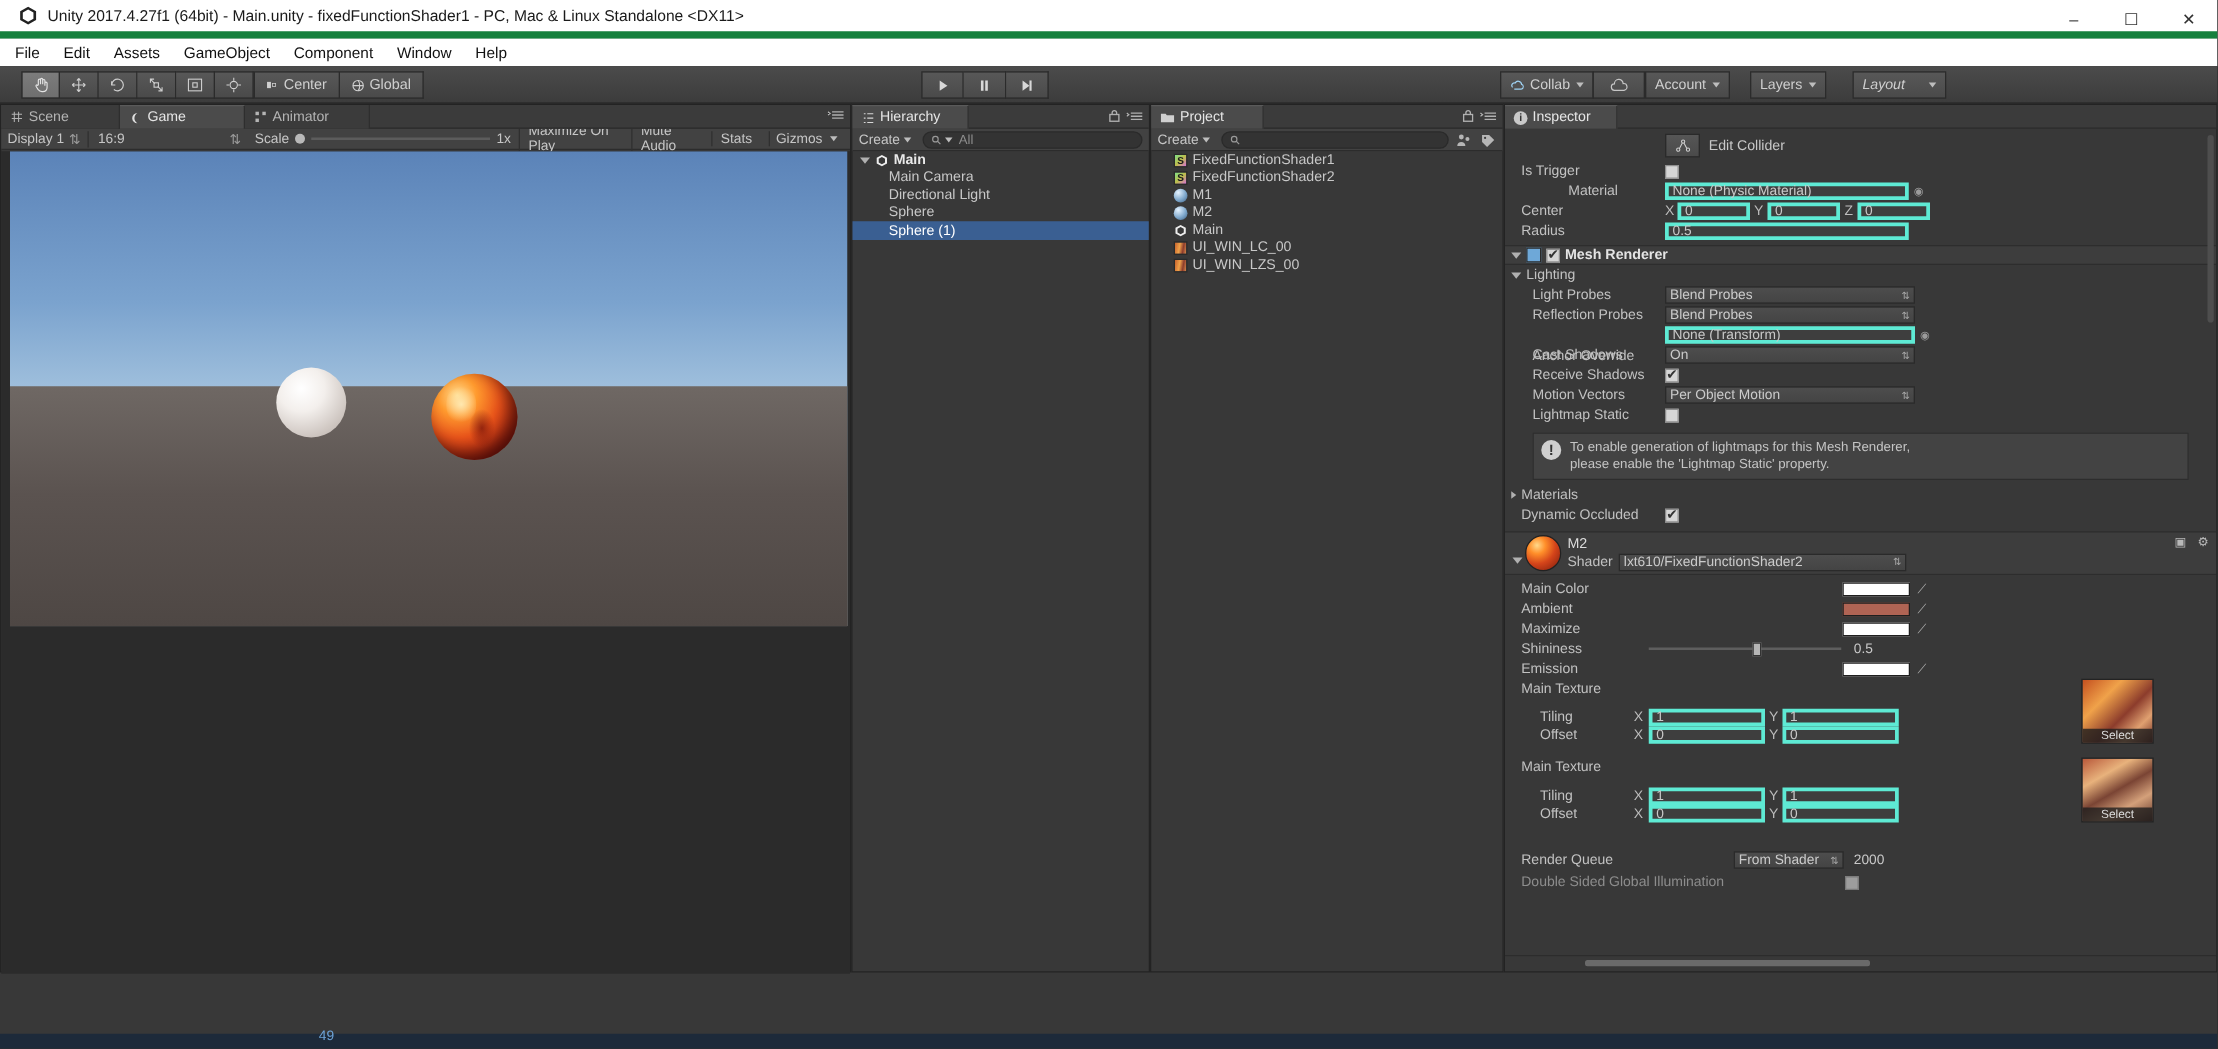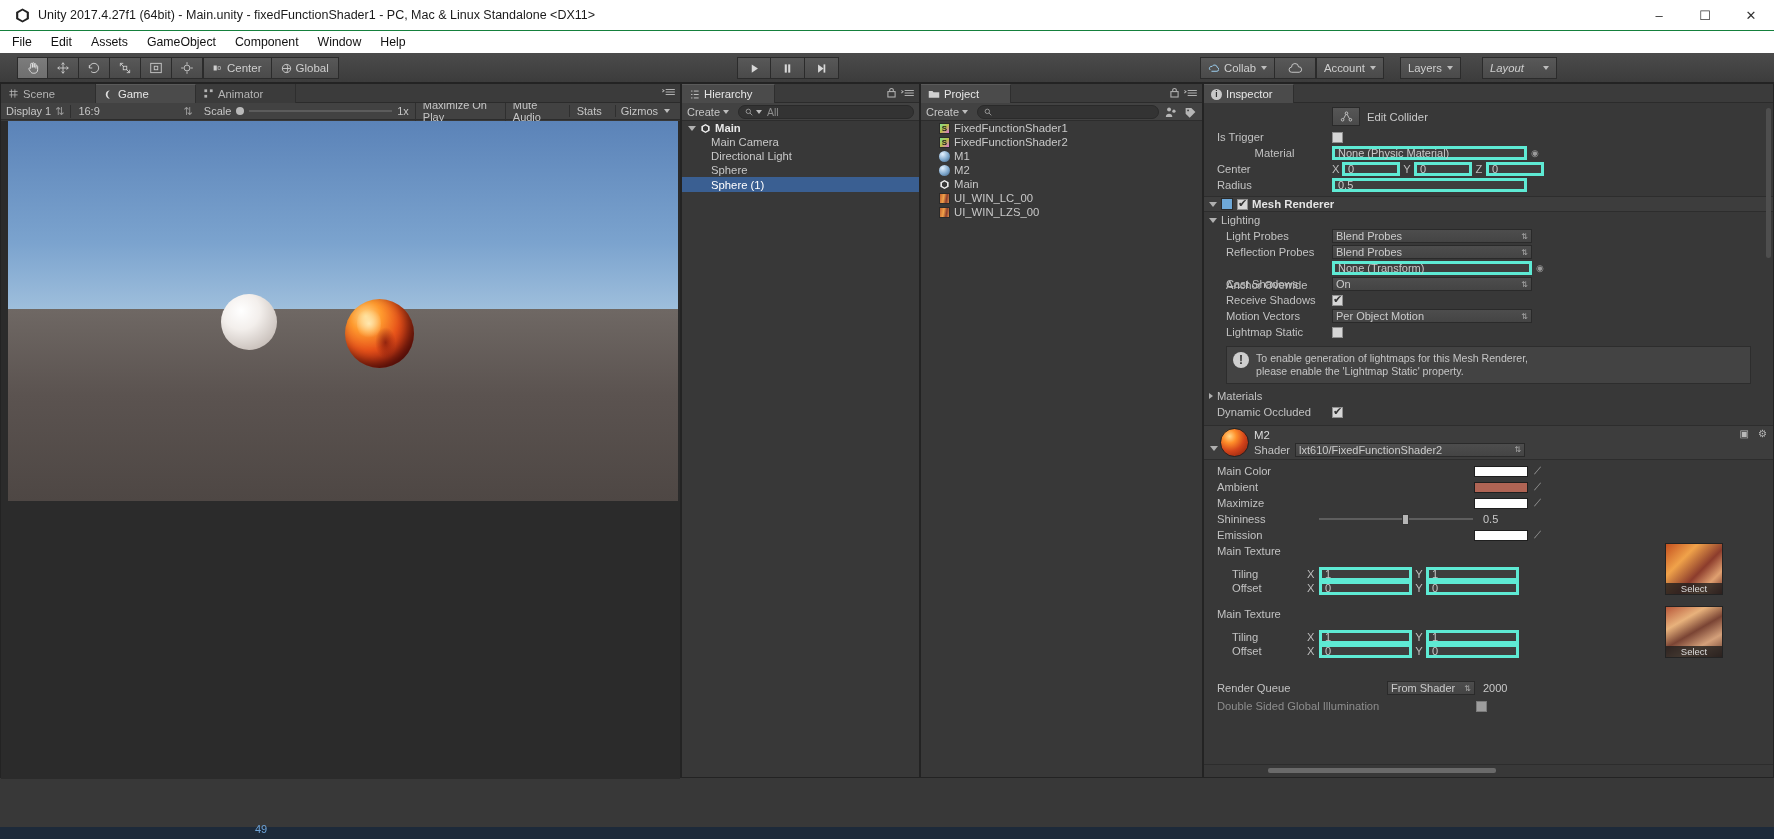--- a/index.html
+++ b/index.html
@@ -2,21 +2,21 @@
 <html><head>
 <meta charset="utf-8">
 <style>
   * { box-sizing: border-box; margin:0; padding:0; }
   html,body { width:1774px; height:839px; overflow:hidden; background:#2b2b2b;
     font-family:"Liberation Sans", sans-serif; -webkit-font-smoothing:none; }
   body { position:relative; }
 
   
   #titlebar { position:absolute; left:0; top:0; width:1774px; height:31px;
-    background:#ffffff; border-bottom:1px solid #15803d; display:flex; align-items:center; }
+    background:#ffffff; border-bottom:6px solid #15803d; display:flex; align-items:center; }
   #titlebar .tlogo { width:20px; height:20px; margin-left:12px; margin-right:6px;
     display:flex; align-items:center; justify-content:center; }
   #titlebar .ttext { font-size:12.5px; color:#1a1a1a; font-family:"Liberation Sans",sans-serif; }
   #winbtns { position:absolute; right:0; top:0; height:31px; display:flex; }
   #winbtns div { width:46px; height:31px; display:flex; align-items:center; justify-content:center;
     color:#333; font-size:13px; }
 
   #menubar { position:absolute; left:0; top:31px; width:1774px; height:22px; background:#fff;
     display:flex; align-items:center; padding-left:12px; }
   #menubar span { font-size:12.3px; color:#111; margin-right:19px; cursor:default; }

